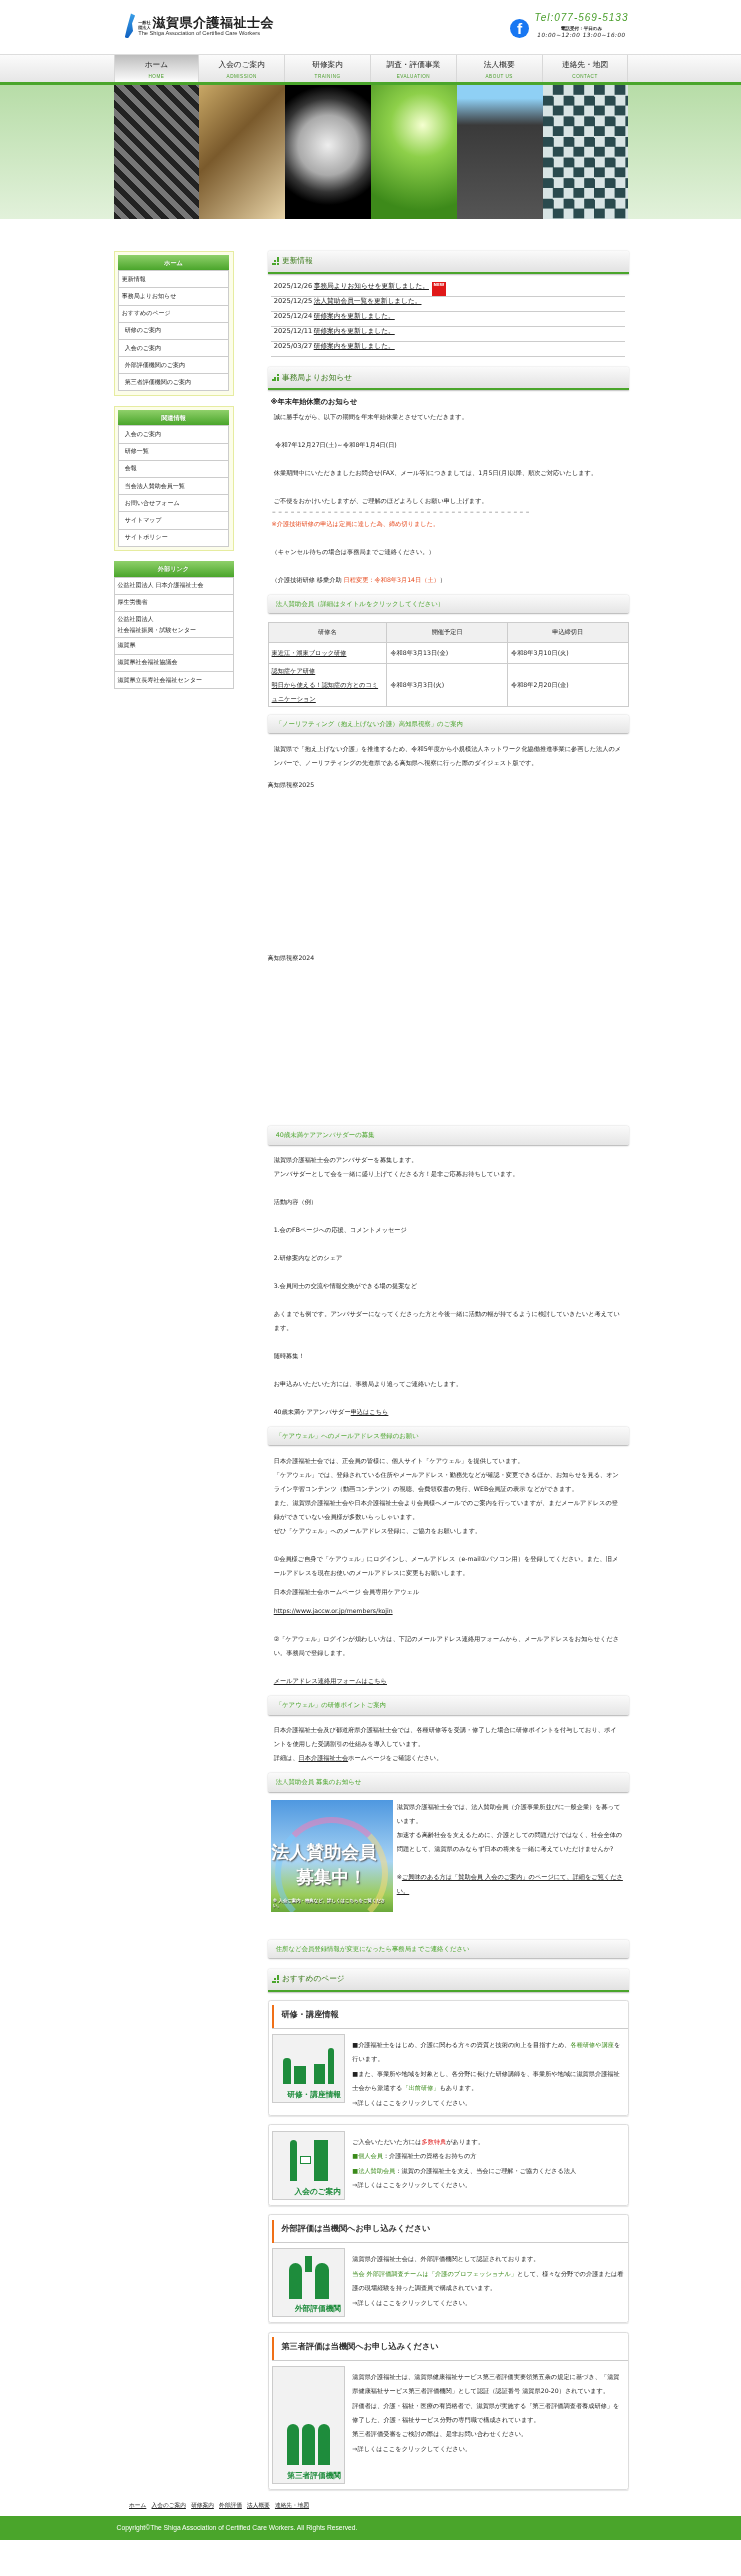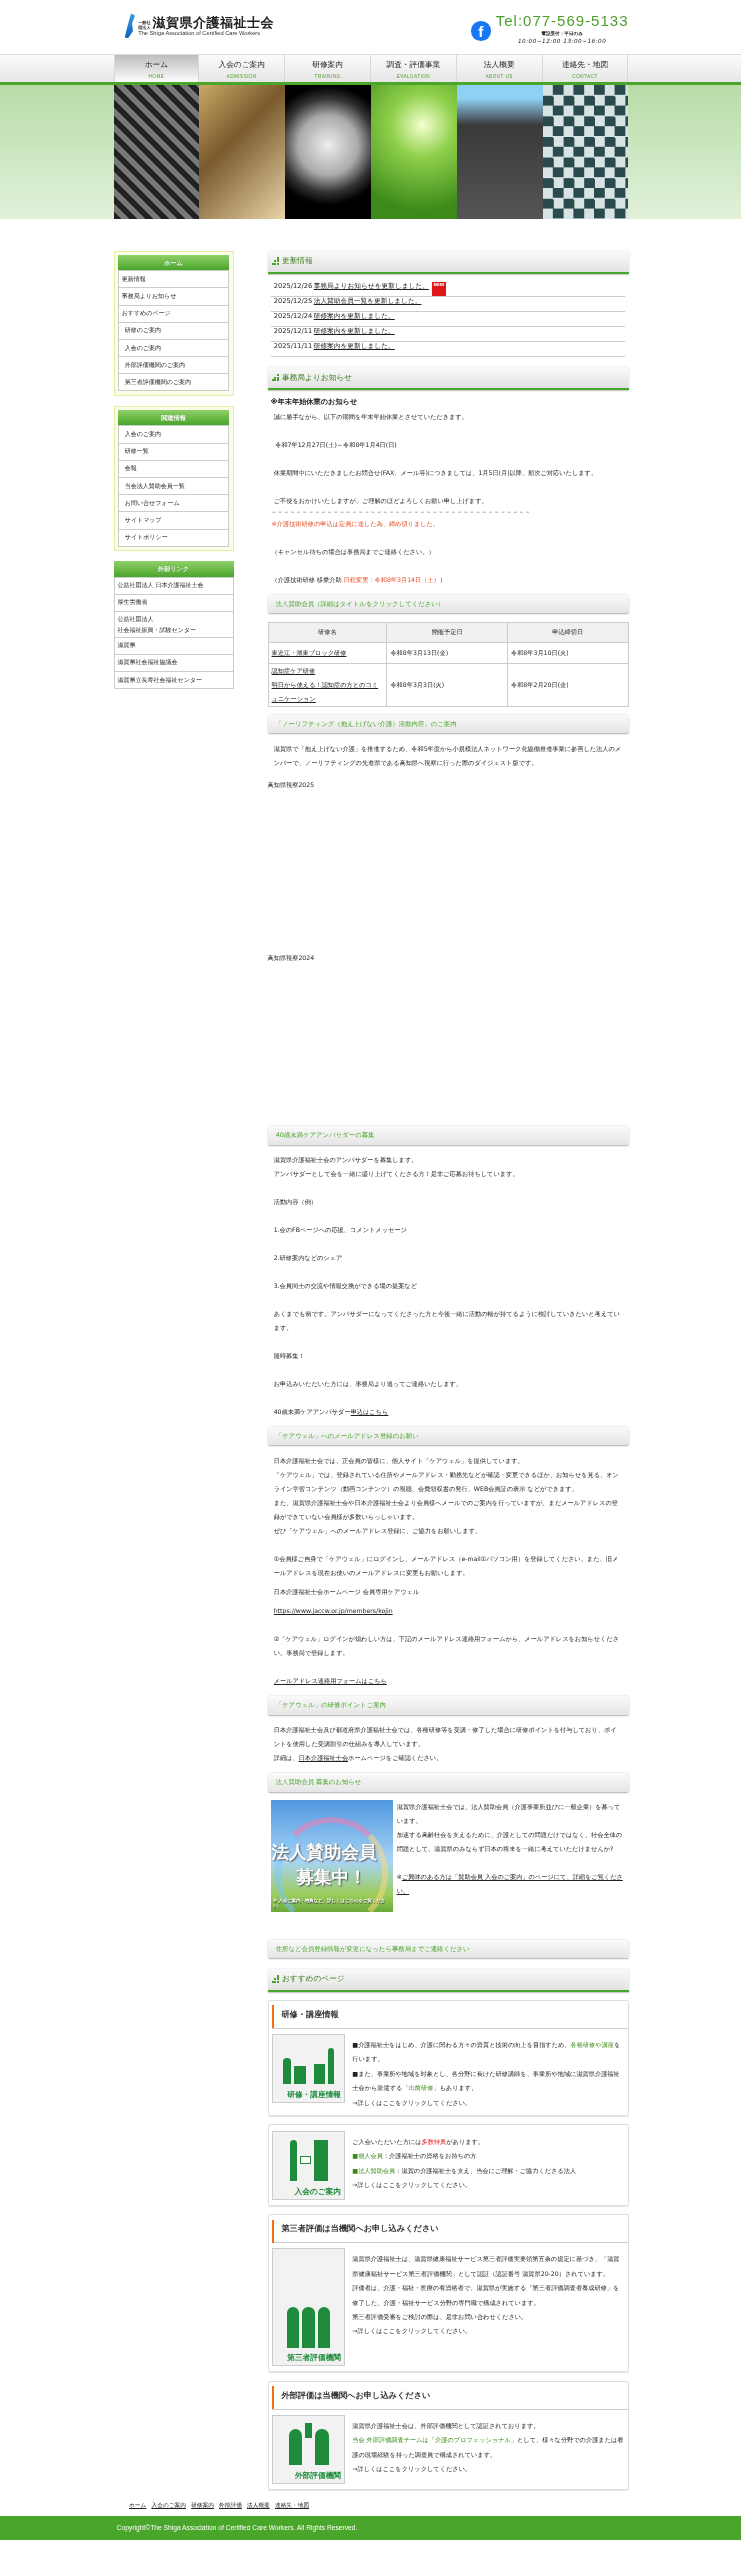--- a/index.html
+++ b/index.html
@@ -11,21 +11,21 @@
 .logo{position:absolute;left:11.3px;top:13.4px;display:flex;align-items:center}
 .logo-mark{width:10.3px;height:25px;background:linear-gradient(180deg,#3aa0e8,#1060c0);clip-path:polygon(60% 0,100% 8%,70% 40%,80% 70%,30% 100%,0 95%,20% 60%,40% 30%);margin-right:3.1px}
 .logo-txt{display:flex;flex-direction:column}
 .logo-row{display:flex;align-items:flex-end}
 .logo-small{font-size:4.1px;line-height:4.6px;font-weight:bold;width:14.4px}
 .logo-main{font-size:13px;font-weight:bold;letter-spacing:0.5px;line-height:14.4px}
 .logo-en{font-size:5.7px;color:#333;font-family:"Liberation Sans",sans-serif}
 .contact{position:absolute;right:0;top:12.4px;display:flex;align-items:center}
 .fb{width:19.6px;height:19.6px;border-radius:50%;background:#1877f2;color:#fff;font-weight:bold;font-size:15.5px;display:flex;align-items:flex-end;justify-content:center;font-family:"Liberation Sans",sans-serif;margin-right:5.2px;margin-top:6.2px;overflow:hidden}
 .tel-block{text-align:center}
-.tel{color:#4a9e2b;font-size:15px;letter-spacing:1px;font-family:"Liberation Sans",sans-serif}
+.tel{color:#4a9e2b;font-style:italic;font-size:10px;letter-spacing:1px;font-family:"Liberation Sans",sans-serif}
 .tel-sub{font-size:4.6px;font-weight:bold;margin-top:2.1px}
 .tel-hours{font-size:5.7px;font-style:italic;letter-spacing:0.5px;margin-top:1.5px}
 
 #nav{height:28px;background:linear-gradient(#fbfbfb,#e6e6e6);border-top:0.5px solid #ddd;position:relative}
 #nav .bar{position:absolute;left:0;right:0;bottom:-2.6px;height:3.1px;background:#4aa52b}
 #nav ul{list-style:none;display:flex;width:515px;margin:0 auto}
 #nav li{width:86px;height:28px;border-right:0.5px solid #d8d8d8;text-align:center;padding-top:4.6px}
 #nav li:first-child{border-left:0.5px solid #d8d8d8;width:86px}
 #nav li.active{background:linear-gradient(#bdbdbd,#fff)}
 .nav-jp{font-size:7.7px;color:#222;display:block}
@@ -234,21 +234,21 @@
         </div>
       <div class="news-row">
           <span class="news-date">2025/12/24</span>
           <a class="news-link">研修案内を更新しました。</a>
         </div>
       <div class="news-row">
           <span class="news-date">2025/12/11</span>
           <a class="news-link">研修案内を更新しました。</a>
         </div>
       <div class="news-row">
-          <span class="news-date">2025/11/11</span>
+          <span class="news-date">2025/03/27</span>
           <a class="news-link">研修案内を更新しました。</a>
         </div>
     </div>
 
     <div class="sec-head">
       <span class="dots">
           <span class="e"></span>
           <span class="e"></span>
           <span></span>
           <span class="e"></span>
@@ -293,21 +293,21 @@
         <td>令和8年3月10日(火)</td>
       </tr>
       <tr>
         <td><a class="u"><span>認知症ケア研修</span><br><span>明日から使える！認知症の方とのコミュニケーション</span></a></td>
         <td>令和8年3月3日(火)</td>
         <td>令和8年2月20日(金)</td>
       </tr>
     </tbody>
       </table>
 
-    <div class="sub-head">「ノーリフティング（抱え上げない介護）活動内容」のご案内</div>
+    <div class="sub-head">「ノーリフティング（抱え上げない介護）高知県視察」のご案内</div>
     <div class="txt">滋賀県で「抱え上げない介護」を推進するため、令和5年度から小規模法人ネットワーク化協働推進事業に参画した法人のメンバーで、ノーリフティングの先進県である高知県へ視察に行った際のダイジェスト版です。</div>
     <div style="padding:11.3px 0 0 0;font-size:6.2px">高知県視察2025</div>
     <div class="hsp" style="height:164px"></div>
     <div style="font-size:6.2px">高知県視察2024</div>
     <div class="hsp" style="height:155px"></div>
 
     <div class="sub-head">40歳未満ケアアンバサダーの募集</div>
     <div class="txt">
       <p>滋賀県介護福祉士会のアンバサダーを募集します。</p>
       <p>アンバサダーとして会を一緒に盛り上げてくださる方！是非ご応募お待ちしています。</p>
@@ -424,57 +424,57 @@
           <p><span class="g">■個人会員</span><span>：介護福祉士の資格をお持ちの方</span></p>
           <p><span class="g">■法人賛助会員</span><span>：滋賀の介護福祉士を支え、当会にご理解・ご協力くださる法人</span></p>
           <p>⇒詳しくはここをクリックしてください。</p>
         </div>
       </div>
     </div>
 
     <div class="card">
       <div class="card-head">
           <span class="bar"></span>
+          <span>外部評価は当機関へお申し込みください</span>
+        </div>
+      <div class="card-body">
+        <div class="card-img">
+          <div class="pict">
+              <span style="width:13.4px;height:36px;border-radius:6.7px 6.7px 0 0"></span>
+              <span style="width:7.2px;height:15.5px;align-self:flex-start"></span>
+              <span style="width:13.4px;height:36px;border-radius:6.7px 6.7px 0 0"></span>
+            </div>
+          <span class="lbl">外部評価機関</span>
+        </div>
+        <div class="card-txt">
+          <p>滋賀県介護福祉士会は、外部評価機関として認証されております。</p>
+          <p><span class="g">当会 外部評価調査チームは「介護のプロフェッショナル」</span><span>として、様々な分野での介護または看護の現場経験を持った調査員で構成されています。</span></p>
+          <p>⇒詳しくはここをクリックしてください。</p>
+        </div>
+      </div>
+    </div>
+
+    <div class="card">
+      <div class="card-head">
+          <span class="bar"></span>
           <span>第三者評価は当機関へお申し込みください</span>
         </div>
       <div class="card-body">
         <div class="card-img tall">
           <div class="pict" style="top:31px">
               <span style="width:12.4px;height:41px;border-radius:6.2px 6.2px 0 0"></span>
               <span style="width:12.4px;height:41px;border-radius:6.2px 6.2px 0 0"></span>
               <span style="width:12.4px;height:41px;border-radius:6.2px 6.2px 0 0"></span>
             </div>
           <span class="lbl">第三者評価機関</span>
         </div>
         <div class="card-txt">
           <p>滋賀県介護福祉士は、滋賀県健康福祉サービス第三者評価実要領第五条の規定に基づき、「滋賀県健康福祉サービス第三者評価機関」として認証（認証番号 滋賀県20-20）されています。</p>
           <p>評価者は、介護・福祉・医療の有資格者で、滋賀県が実施する「第三者評価調査者養成研修」を修了した、介護・福祉サービス分野の専門職で構成されています。</p>
           <p>第三者評価受審をご検討の際は、是非お問い合わせください。</p>
-          <p>⇒詳しくはここをクリックしてください。</p>
-        </div>
-      </div>
-    </div>
-
-    <div class="card">
-      <div class="card-head">
-          <span class="bar"></span>
-          <span>外部評価は当機関へお申し込みください</span>
-        </div>
-      <div class="card-body">
-        <div class="card-img">
-          <div class="pict">
-              <span style="width:13.4px;height:36px;border-radius:6.7px 6.7px 0 0"></span>
-              <span style="width:7.2px;height:15.5px;align-self:flex-start"></span>
-              <span style="width:13.4px;height:36px;border-radius:6.7px 6.7px 0 0"></span>
-            </div>
-          <span class="lbl">外部評価機関</span>
-        </div>
-        <div class="card-txt">
-          <p>滋賀県介護福祉士会は、外部評価機関として認証されております。</p>
-          <p><span class="g">当会 外部評価調査チームは「介護のプロフェッショナル」</span><span>として、様々な分野での介護または看護の現場経験を持った調査員で構成されています。</span></p>
           <p>⇒詳しくはここをクリックしてください。</p>
         </div>
       </div>
     </div>
   </div>
 </div>
 
 <div class="foot-links">
   <a>ホーム</a>
   <a>入会のご案内</a>

